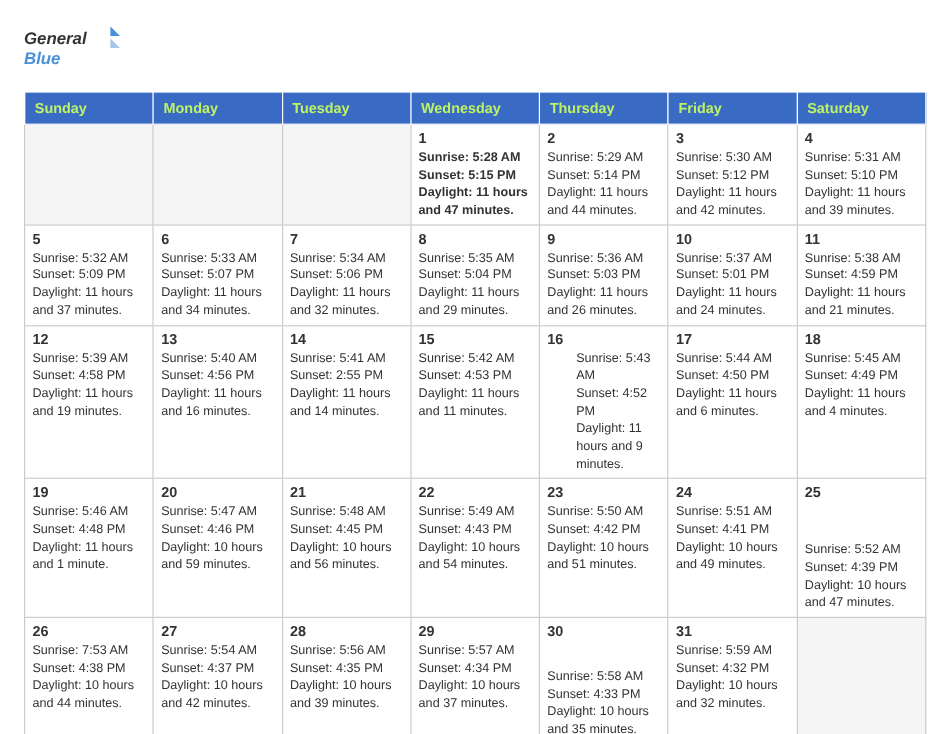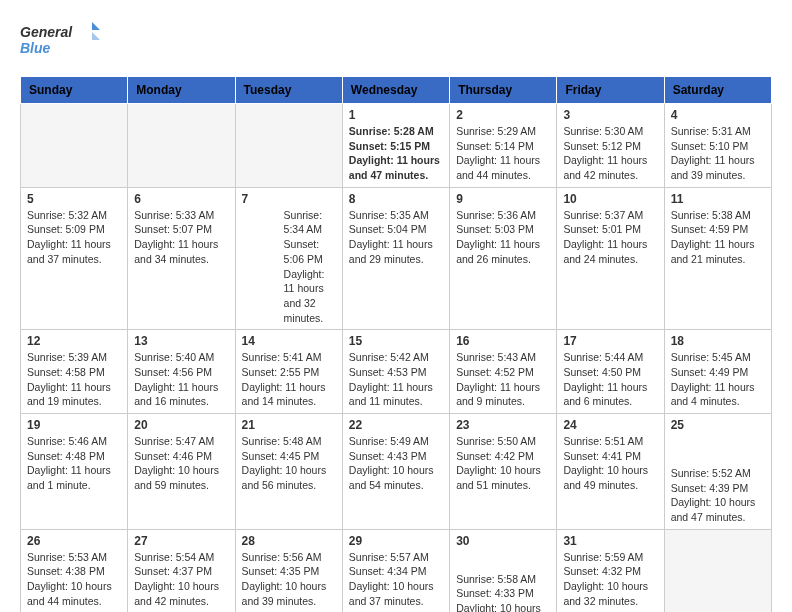--- a/index.html
+++ b/index.html
@@ -34,21 +34,21 @@
       font-size: 14px;
       color: #555;
     }
     .calendar {
       width: 100%;
       border-collapse: collapse;
       font-size: 11px;
     }
     .calendar th {
       background: #3a6bc4;
-      color: #000000;
+      color: #bef264;
       padding: 6px 8px;
       text-align: left;
       font-weight: bold;
       font-size: 12px;
       border: 1px solid #fff;
     }
     .calendar td {
       border: 1px solid #ccc;
       vertical-align: top;
       padding: 4px 6px;
@@ -146,21 +146,21 @@
 Daylight: 11 hours and 37 minutes.</div>
         </td>
         <td>
           <span class="day-number">6</span>
           <div class="day-info" style="white-space: pre-line;">Sunrise: 5:33 AM
 Sunset: 5:07 PM
 Daylight: 11 hours and 34 minutes.</div>
         </td>
         <td>
           <span class="day-number">7</span>
-          <div class="day-info" style="white-space: pre-line; margin-left: 42px;">Sunrise: 5:34 AM
+          <div class="day-info" style="white-space: pre-line;">Sunrise: 5:34 AM
 Sunset: 5:06 PM
 Daylight: 11 hours and 32 minutes.</div>
         </td>
         <td>
           <span class="day-number">8</span>
           <div class="day-info" style="white-space: pre-line;">Sunrise: 5:35 AM
 Sunset: 5:04 PM
 Daylight: 11 hours and 29 minutes.</div>
         </td>
         <td>
@@ -202,21 +202,21 @@
 Daylight: 11 hours and 14 minutes.</div>
         </td>
         <td>
           <span class="day-number">15</span>
           <div class="day-info" style="white-space: pre-line;">Sunrise: 5:42 AM
 Sunset: 4:53 PM
 Daylight: 11 hours and 11 minutes.</div>
         </td>
         <td>
           <span class="day-number">16</span>
-          <div class="day-info" style="white-space: pre-line;">Sunrise: 5:43 AM
+          <div class="day-info" style="white-space: pre-line; margin-left: 24px;">Sunrise: 5:43 AM
 Sunset: 4:52 PM
 Daylight: 11 hours and 9 minutes.</div>
         </td>
         <td>
           <span class="day-number">17</span>
           <div class="day-info" style="white-space: pre-line;">Sunrise: 5:44 AM
 Sunset: 4:50 PM
 Daylight: 11 hours and 6 minutes.</div>
         </td>
         <td>
@@ -266,21 +266,21 @@
         <td>
           <span class="day-number">25</span>
           <div class="day-info" style="white-space: pre-line; margin-top: 34px;">Sunrise: 5:52 AM
 Sunset: 4:39 PM
 Daylight: 10 hours and 47 minutes.</div>
         </td>
       </tr>
       <tr>
         <td>
           <span class="day-number">26</span>
-          <div class="day-info" style="white-space: pre-line;">Sunrise: 5:53 AM
+          <div class="day-info" style="white-space: pre-line;">Sunrise: 7:53 AM
 Sunset: 4:38 PM
 Daylight: 10 hours and 44 minutes.</div>
         </td>
         <td>
           <span class="day-number">27</span>
           <div class="day-info" style="white-space: pre-line;">Sunrise: 5:54 AM
 Sunset: 4:37 PM
 Daylight: 10 hours and 42 minutes.</div>
         </td>
         <td>

